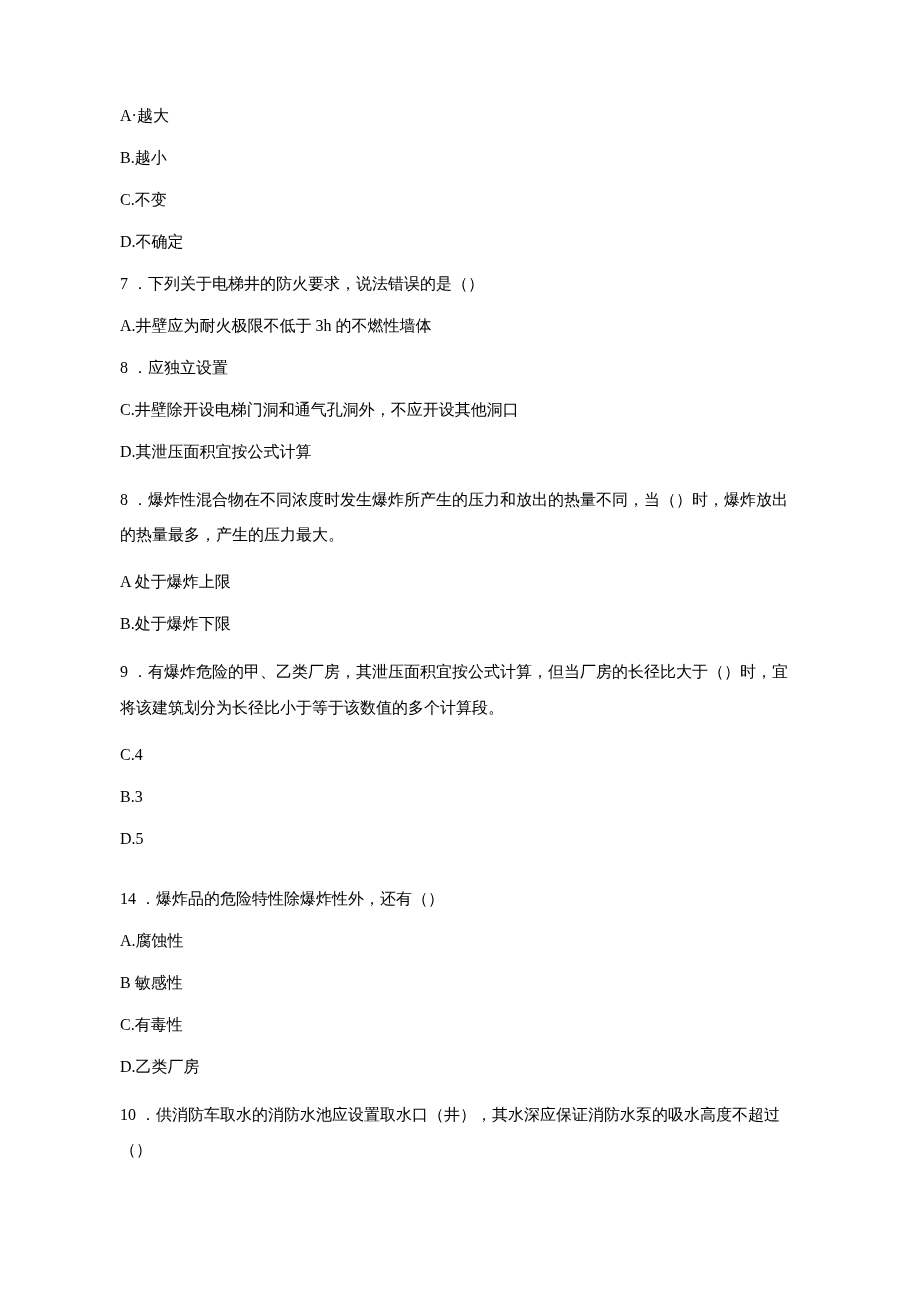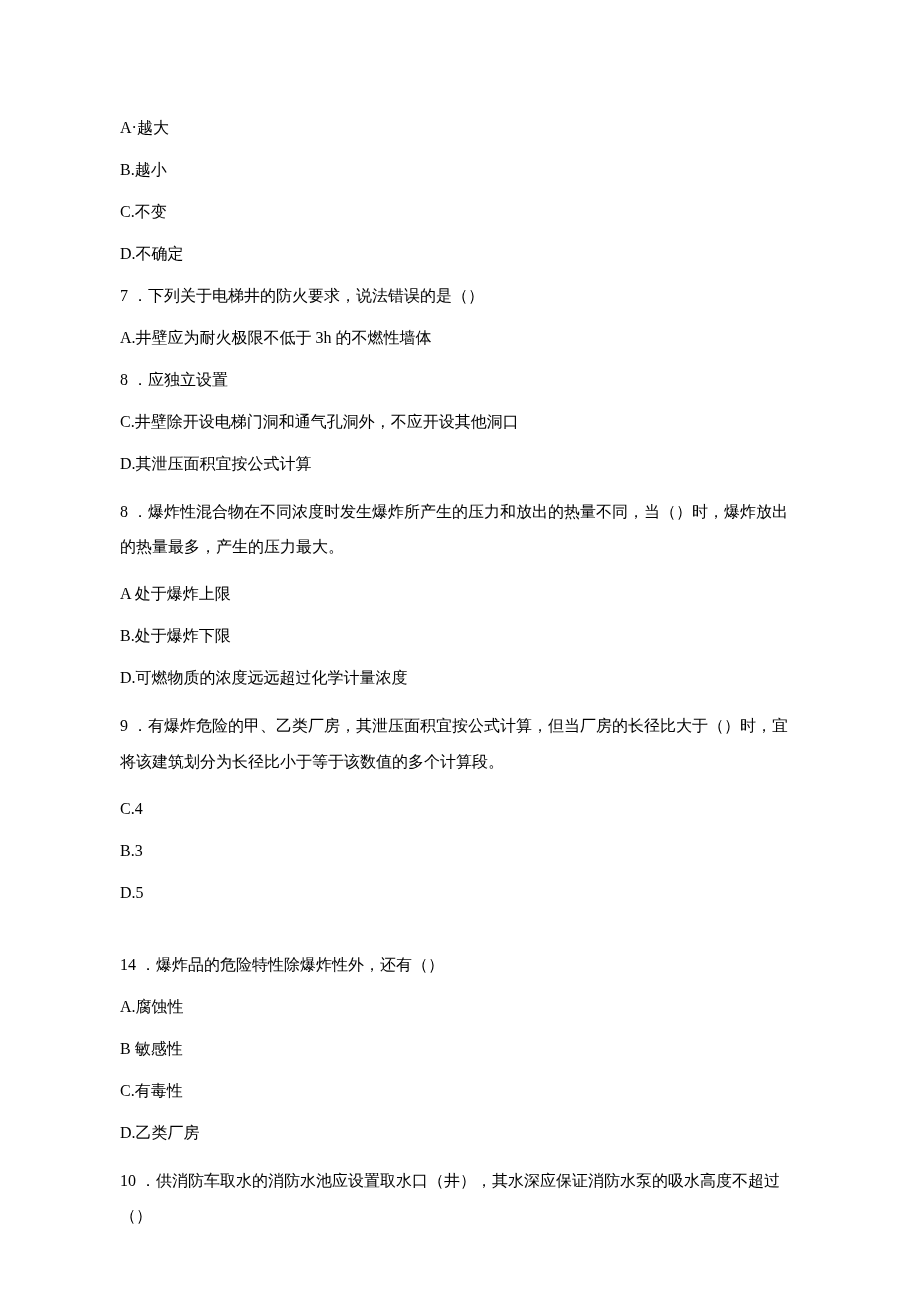--- a/index.html
+++ b/index.html
@@ -11,21 +11,21 @@
     color: #000000;
     line-height: 1.5;
   }
   .page {
     width: 920px;
     min-height: 1301px;
     padding: 100px 120px 60px 120px;
     box-sizing: border-box;
   }
   p {
-    margin: 16px 0 18px 0;
+    margin: 4px 0 18px 0;
   }
   .multiline {
     line-height: 2.2;
   }
   .spacer {
     height: 14px;
   }
 </style>
 </head>
 <body>
@@ -39,21 +39,20 @@
 
   <p>7 ．下列关于电梯井的防火要求，说法错误的是（）</p>
   <p>A.井壁应为耐火极限不低于 3h 的不燃性墙体</p>
   <p>8 ．应独立设置</p>
   <p>C.井壁除开设电梯门洞和通气孔洞外，不应开设其他洞口</p>
   <p>D.其泄压面积宜按公式计算</p>
 
   <p class="multiline">8 ．爆炸性混合物在不同浓度时发生爆炸所产生的压力和放出的热量不同，当（）时，爆炸放出的热量最多，产生的压力最大。</p>
   <p>A 处于爆炸上限</p>
   <p>B.处于爆炸下限</p>
-  <p>D.可燃物质的浓度远远超过化学计量浓度</p>
 
   <p class="multiline">9 ．有爆炸危险的甲、乙类厂房，其泄压面积宜按公式计算，但当厂房的长径比大于（）时，宜将该建筑划分为长径比小于等于该数值的多个计算段。</p>
   <p>C.4</p>
   <p>B.3</p>
   <p>D.5</p>
 
   <div class="spacer"></div>
 
   <p>14 ．爆炸品的危险特性除爆炸性外，还有（）</p>
   <p>A.腐蚀性</p>

